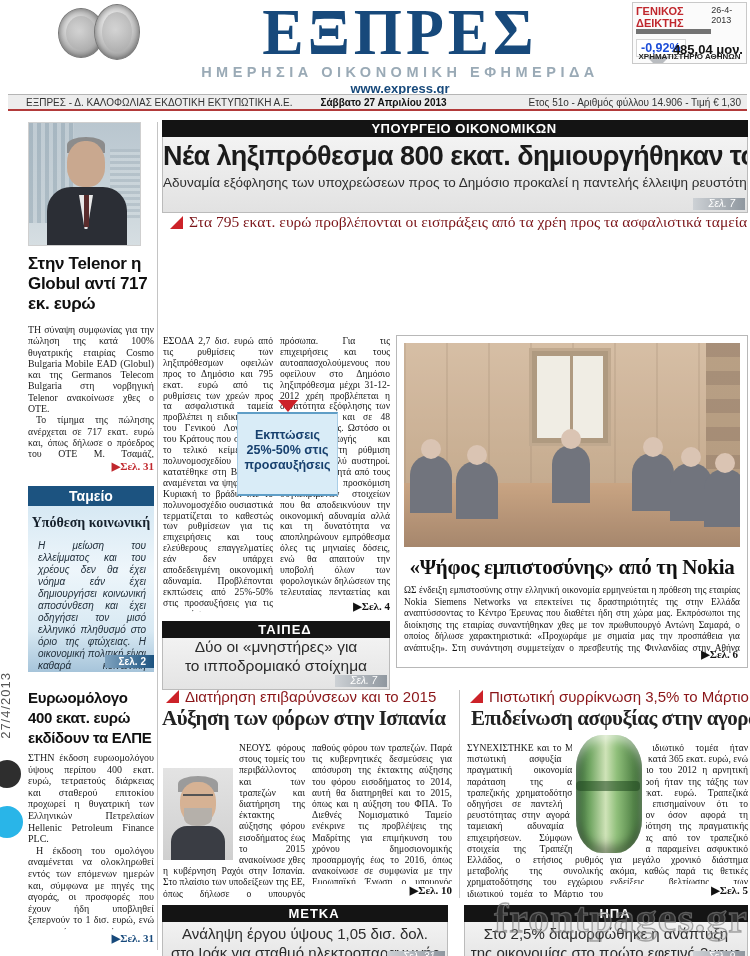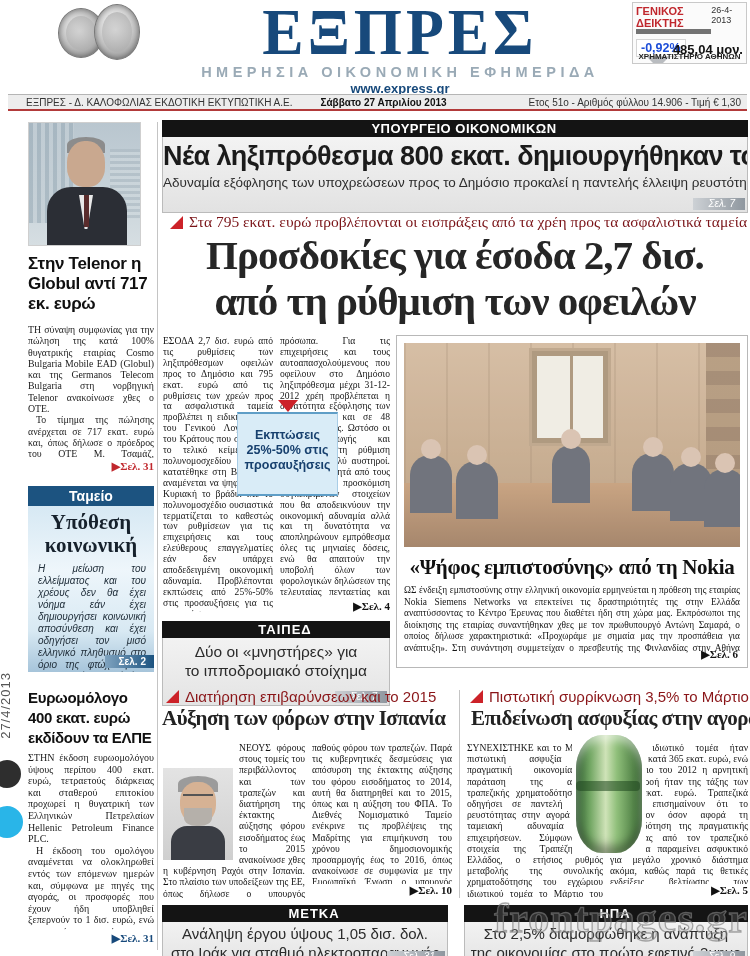--- a/index.html
+++ b/index.html
@@ -84,21 +84,21 @@
   .pagemark.red { color:#C0272D; }
   .pagemark.blue { color:#17497B; }
 
   
   .theseis { position:absolute; left:28px; top:486px; width:126px; height:186px;
     background:linear-gradient(180deg,#cfe4f1 0%,#eef6fb 45%,#d8e9f3 78%,#a6c4da 100%);
     overflow:hidden; }
   .theseis-bar { height:20px; background:#1C5380; color:#fff; text-align:center;
     font-size:14px; font-weight:bold; line-height:20px; }
   .theseis-title { text-align:center; font-family:"Liberation Serif", serif; font-weight:bold;
-    font-size:21px; line-height:23px; color:#16212c; margin-top:5px; }
+    font-size:14px; line-height:23px; color:#16212c; margin-top:5px; }
   .theseis-body { font-style:italic; font-size:10px; line-height:12px; color:#22303c;
     text-align:justify; padding:6px 8px 0 10px; }
   .theseis-page { position:absolute; right:0; bottom:4px; background:linear-gradient(90deg,#7fa3bf,#1C5380);
     color:#fff; font-size:10px; font-weight:bold; padding:1px 8px 1px 14px; }
 
   
   .blackbar { background:#141414; color:#fff; font-weight:bold; text-align:center;padding-left:18px; }
   .topstory { position:absolute; left:162px; top:120px; width:586px; }
   .topstory .blackbar { height:17px; font-size:13px; line-height:17px; letter-spacing:.5px; }
   .topstory-panel { position:relative; height:76px; border:1px solid #bbb; border-top:none;
@@ -265,24 +265,20 @@
       <div class="topstory-h1">Νέα ληξιπρόθεσμα 800 εκατ. δημιουργήθηκαν το Μάρτιο</div>
       <div class="topstory-sub">Αδυναμία εξόφλησης των υποχρεώσεων προς το Δημόσιο προκαλεί η παντελής έλλειψη ρευστότητας</div>
       <div class="graybadge">Σελ. 7</div>
     </div>
   </div>
 
   <div class="kicker" style="left:170px; top:213px;">
     <span class="kick-tri"></span>
     <span class="ktext">Στα 795 εκατ. ευρώ προβλέπονται οι εισπράξεις από τα χρέη προς τα ασφαλιστικά ταμεία</span>
   </div>
-  <div class="lead-hl">
-    <div>Προσδοκίες για έσοδα 2,7 δισ.</div>
-    <div>από τη ρύθμιση των οφειλών</div>
-  </div>
   <div class="lead-col" style="left:163px; top:336px; width:110px; height:276px;">ΕΣΟΔΑ 2,7 δισ. ευρώ από τις ρυθμίσεις των ληξιπρόθεσμων οφειλών προς το Δημόσιο και 795 εκατ. ευρώ από τις ρυθμίσεις των χρεών προς τα ασφαλιστικά ταμεία προβλέπει η ειδική έκθεση του Γενικού Λογιστηρίου του Κράτους που συνοδεύει το τελικό κείμενο του πολυνομοσχεδίου που κατατέθηκε στη Βουλή και αναμένεται να ψηφιστεί την Κυριακή το βράδυ. Με το πολυνομοσχέδιο ουσιαστικά τερματίζεται το καθεστώς των ρυθμίσεων για τις επιχειρήσεις και τους ελεύθερους επαγγελματίες εάν δεν υπάρχει αποδεδειγμένη οικονομική αδυναμία. Προβλέπονται εκπτώσεις από 25%-50% στις προσαυξήσεις για τις επιχειρήσεις και τους επαγγελματίες και απεριόριστος αριθμός μηνιαίων δόσεων για οφειλέτες-φυσικά</div>
   <div class="lead-col" style="left:280px; top:336px; width:110px; height:262px;">πρόσωπα. Για τις επιχειρήσεις και τους αυτοαπασχολούμενους που οφείλουν στο Δημόσιο ληξιπρόθεσμα μέχρι 31-12-2012 χρέη προβλέπεται η δυνατότητα εξόφλησης των οφειλών έως και σε 48 μηνιαίες δόσεις. Ωστόσο οι όροι υπαγωγής και παραμονής στη ρύθμιση είναι πάρα πολύ αυστηροί. Η εφορία θα ζητά από τους οφειλέτες την προσκόμιση συγκεκριμένων στοιχείων που θα αποδεικνύουν την οικονομική αδυναμία αλλά και τη δυνατότητα να αποπληρώνουν εμπρόθεσμα όλες τις μηνιαίες δόσεις, ενώ θα απαιτούν την υποβολή όλων των φορολογικών δηλώσεων της τελευταίας πενταετίας και την εμπρόθεσμη υποβολή των επόμενων φορολογικών δηλώσεων.</div>
   <div class="pagemark" style="position:absolute; left:280px; top:600px; width:110px; color:#111;">▶Σελ. 4</div>
   <div class="bluebox">
     <div class="tri"></div>
     <div class="btxt">Εκπτώσεις 25%-50% στις προσαυξήσεις</div>
   </div>
 
   <div class="nokia">
     <div class="meeting">
@@ -300,21 +296,21 @@
       <div class="fig" style="left:300px; bottom:20px;"></div>
       <div class="fade"></div>
     </div>
     <div class="nokia-h">«Ψήφος εμπιστοσύνης» από τη Nokia</div>
     <div class="nokia-body">ΩΣ ένδειξη εμπιστοσύνης στην ελληνική οικονομία ερμηνεύεται η πρόθεση της εταιρίας Nokia Siemens Networks να επεκτείνει τις δραστηριότητές της στην Ελλάδα αναπτύσσοντας το Κέντρο Έρευνας που διαθέτει ήδη στη χώρα μας. Εκπρόσωποι της διοίκησης της εταιρίας συναντήθηκαν χθες με τον πρωθυπουργό Αντώνη Σαμαρά, ο οποίος δήλωσε χαρακτηριστικά: «Προχωράμε με σημαία μας την προσπάθεια για ανάπτυξη». Στη συνάντηση συμμετείχαν ο πρεσβευτής της Φινλανδίας στην Αθήνα Πέκα Λίντου, ο Μπάρι Φρεντς, μέλος του δ.σ. της εταιρίας, καθώς και ο υπουργός και ο υφυπουργός Ανάπτυξης Κωστής Χατζηδάκης και Νότης Μηταράκης.</div>
     <div class="pagemark nokia-page" style="color:#111;">▶Σελ. 6</div>
   </div>
 
   <div class="strip" style="left:162px; top:621px; width:228px;">
     <div class="blackbar">ΤΑΙΠΕΔ</div>
-    <div class="strip-panel" style="height:68px; padding-top:5px;">
+    <div class="strip-panel" style="height:52px; ">
       <div class="strip-line">Δύο οι «μνηστήρες» για</div>
       <div class="strip-line">το ιπποδρομιακό στοίχημα</div>
       <div class="graybadge">Σελ. 7</div>
     </div>
   </div>
 
   <div class="kicker sans" style="left:166px; top:688px;">
     <span class="kick-tri"></span>
     <span class="ktext">Διατήρηση επιβαρύνσεων και το 2015</span>
   </div>

